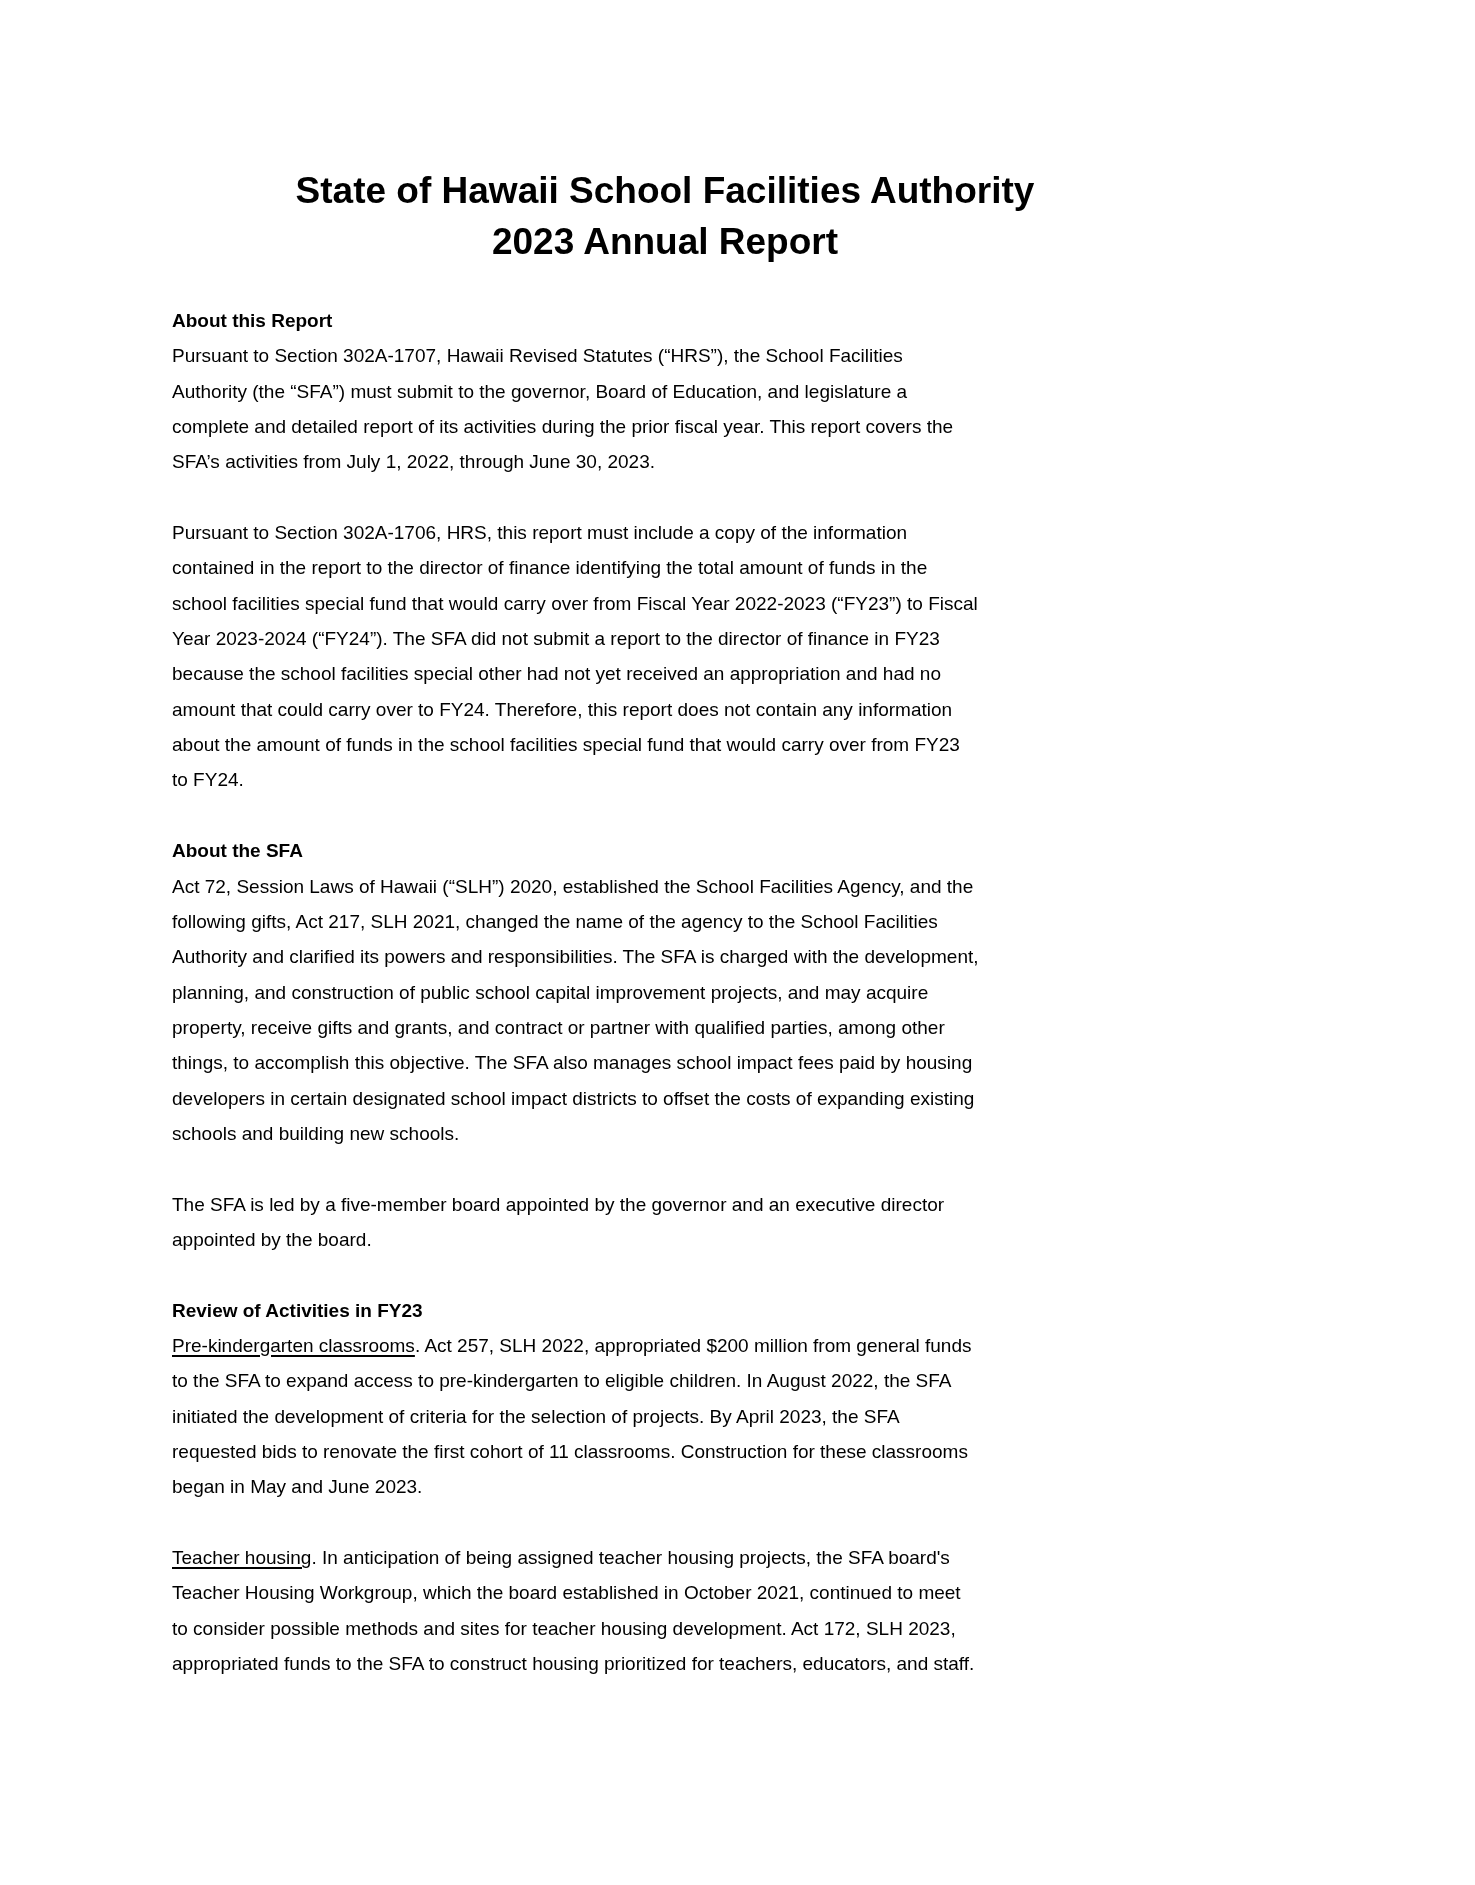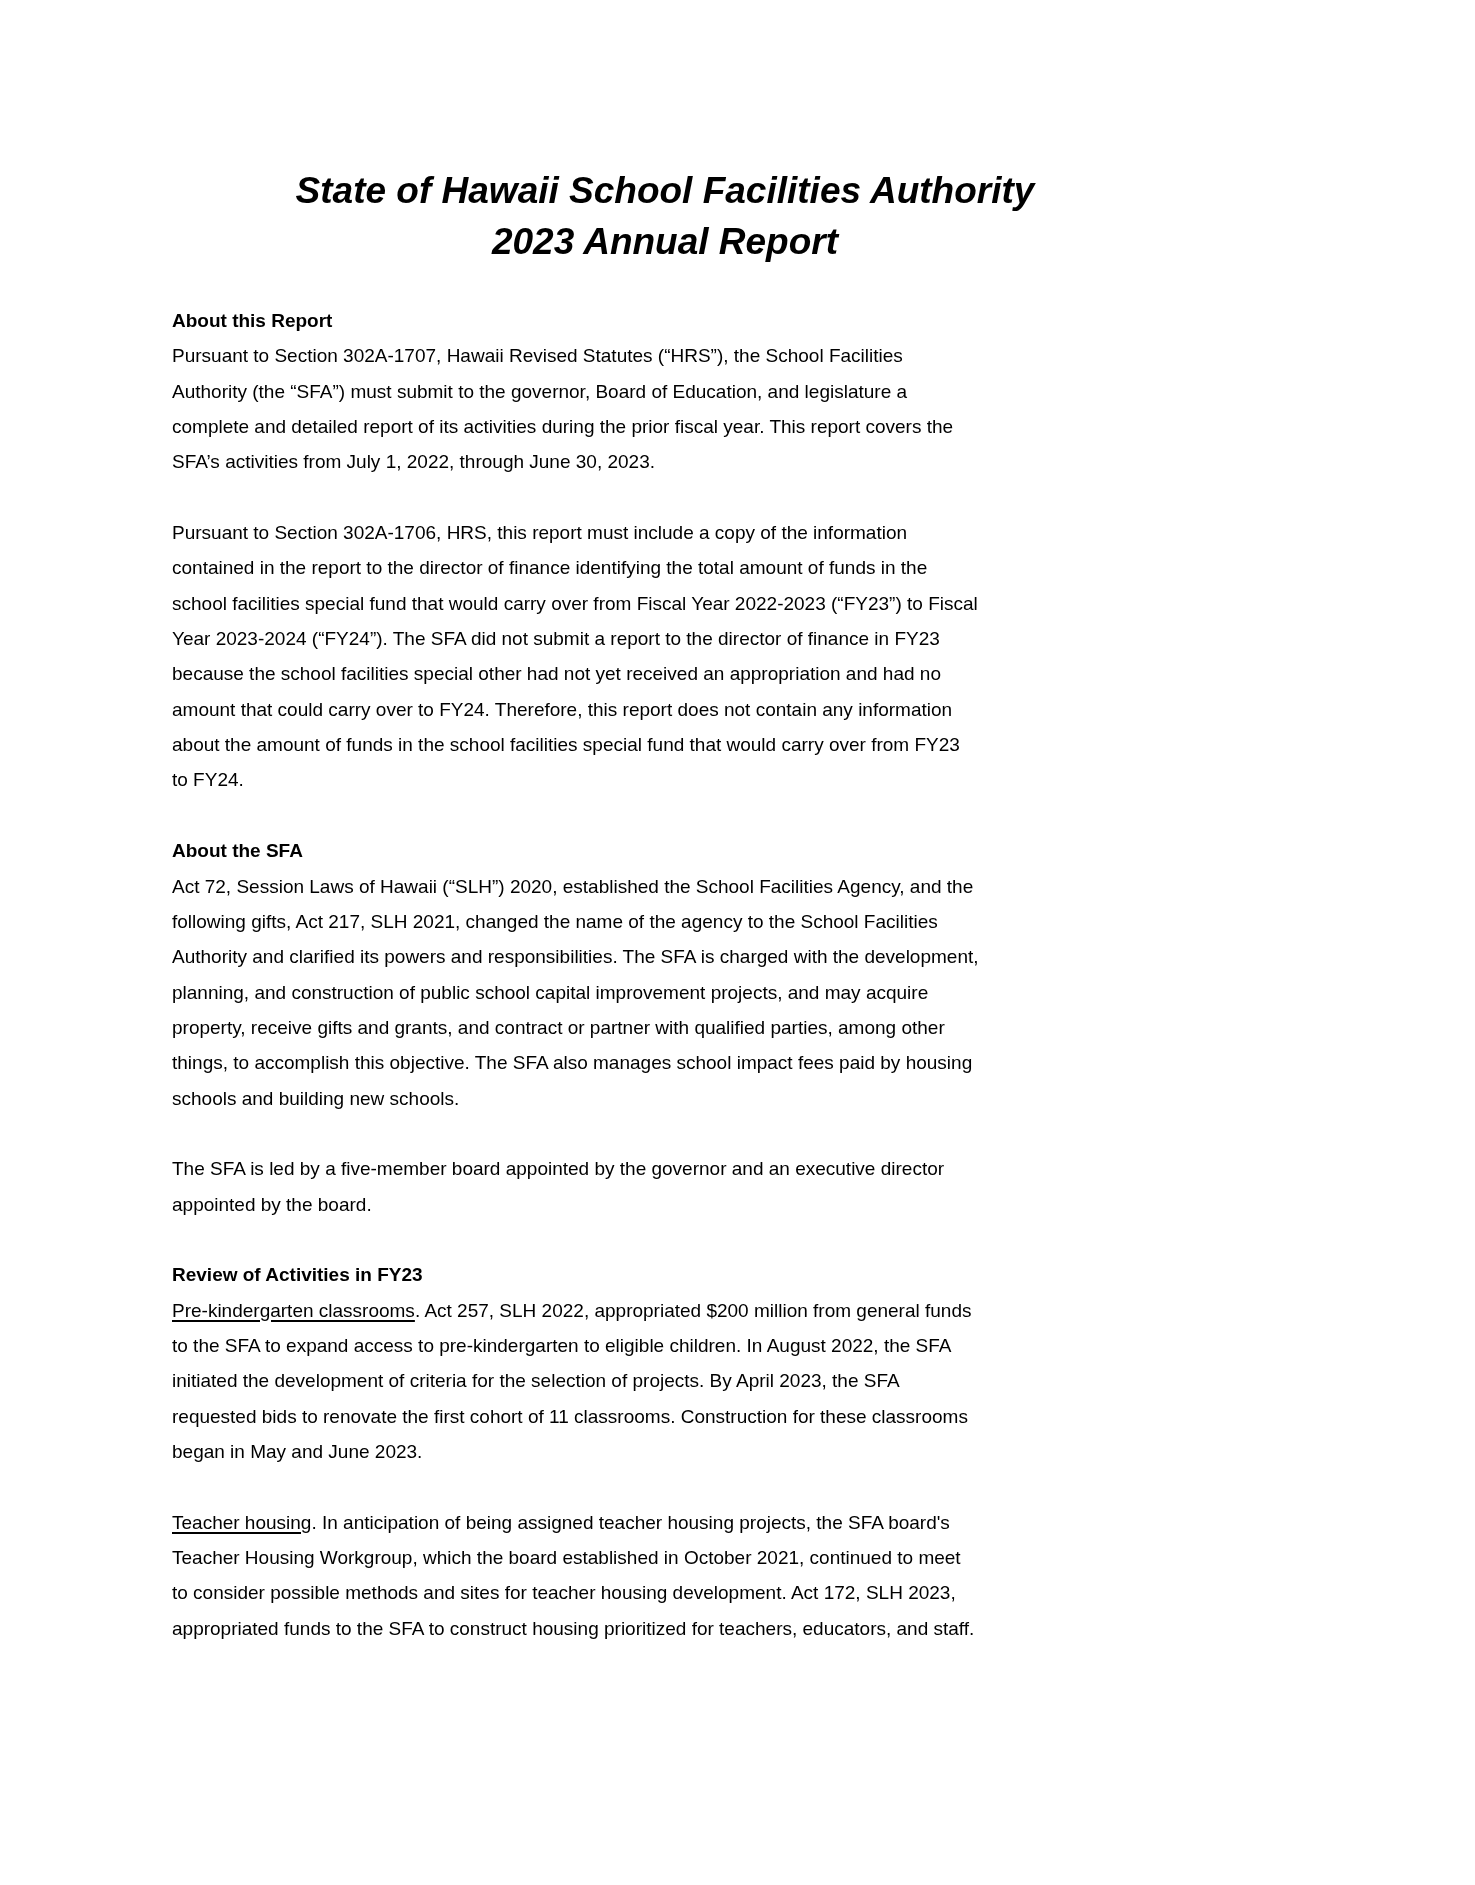--- a/index.html
+++ b/index.html
@@ -22,21 +22,20 @@
     width: 1475px;
     height: 1885px;
     background: #ffffff;
   }
   .title-block {
     position: absolute;
     left: 0;
     width: 1330px;
     top: 165px;
     text-align: center;
-    font-style: italic;
   }
   .title-line {
     display: block;
     font-weight: bold;
     font-size: 37px;
     line-height: 51px;
     white-space: nowrap;
   }
   .content {
     position: absolute;
@@ -100,20 +99,21 @@
 
     <div>
       <span class="line heading">About the SFA</span>
       <div>
         <span class="line">Act 72, Session Laws of Hawaii (“SLH”) 2020, established the School Facilities Agency, and the</span>
         <span class="line">following gifts, Act 217, SLH 2021, changed the name of the agency to the School Facilities</span>
         <span class="line">Authority and clarified its powers and responsibilities. The SFA is charged with the development,</span>
         <span class="line">planning, and construction of public school capital improvement projects, and may acquire</span>
         <span class="line">property, receive gifts and grants, and contract or partner with qualified parties, among other</span>
         <span class="line">things, to accomplish this objective. The SFA also manages school impact fees paid by housing</span>
+        <span class="line">developers in certain designated school impact districts to offset the costs of expanding existing</span>
         <span class="line">schools and building new schools.</span>
       </div>
       <span class="blank"></span>
       <div>
         <span class="line">The SFA is led by a five-member board appointed by the governor and an executive director</span>
         <span class="line">appointed by the board.</span>
       </div>
     </div>
     <span class="blank"></span>
 

